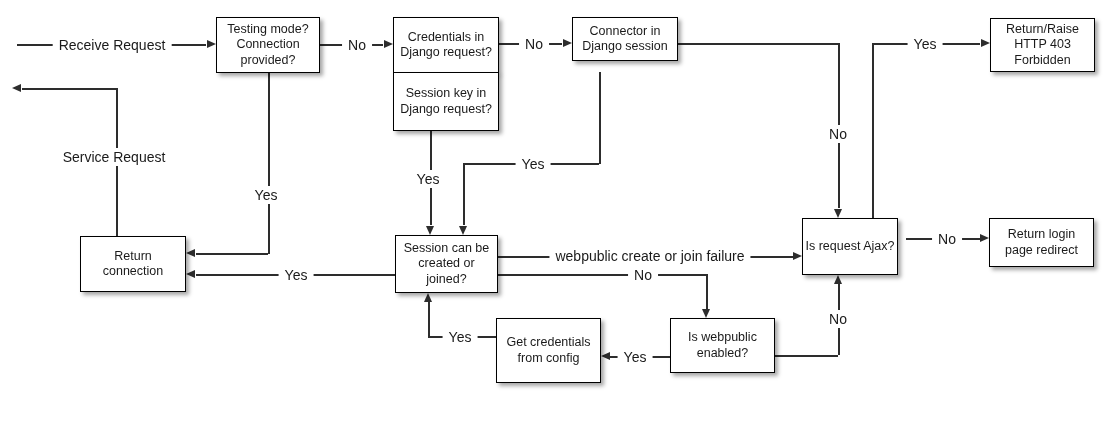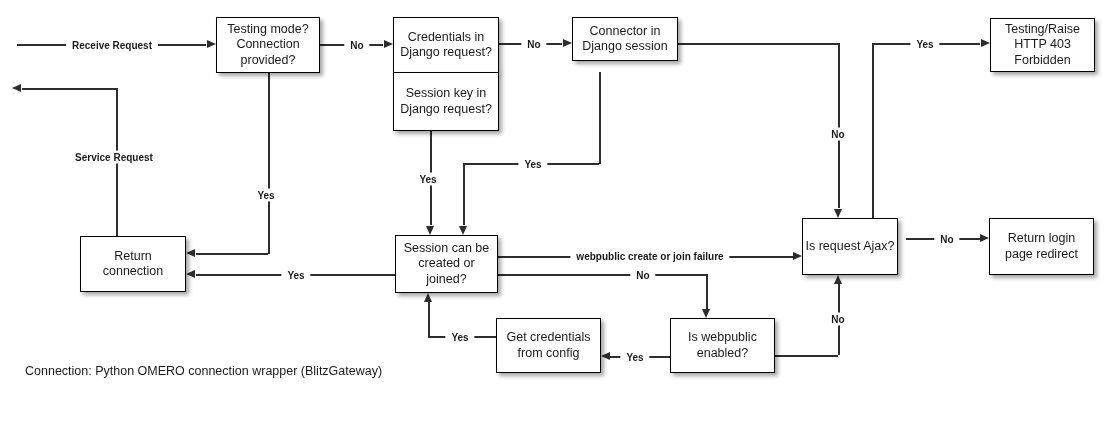--- a/index.html
+++ b/index.html
@@ -22,21 +22,21 @@
   }
   .seg{position:absolute;background:var(--line,#2d2d2d);}
   .arrow{position:absolute;width:0;height:0;}
   .arrow.right{border-top:4.5px solid transparent;border-bottom:4.5px solid transparent;border-left:9px solid var(--line,#2d2d2d);}
   .arrow.left{border-top:4.5px solid transparent;border-bottom:4.5px solid transparent;border-right:9px solid var(--line,#2d2d2d);}
   .arrow.down{border-left:4.5px solid transparent;border-right:4.5px solid transparent;border-top:9px solid var(--line,#2d2d2d);}
   .arrow.up{border-left:4.5px solid transparent;border-right:4.5px solid transparent;border-bottom:9px solid var(--line,#2d2d2d);}
   .edge-label{
     position:absolute;transform:translate(-50%,-50%);
     background:#ffffff;padding:1px 6px;
-    font-size:10px;white-space:nowrap;font-weight:bold;
+    font-size:14px;white-space:nowrap;
   }
   .legend{position:absolute;left:25px;top:364px;font-size:12.5px;}
   .legend div{margin-bottom:13px;white-space:nowrap;}
 </style>
 </head>
 <body>
 
 <div id="canvas" style="--bg: #ffffff; --line: #2d2d2d; --boxborder: #000000; --boxfill: #ffffff; --text: #1a1a1a;">
   <div id="edges-layer">
       <div class="seg" style="left: 17px; top: 44px; width: 189px; height: 1.5px;"></div>
@@ -109,45 +109,44 @@
       </div>
       <div class="node" style="left: 393px; top: 72px; width: 106px; height: 59px; align-items: center;">
         <div>Session key in</div>
         <div>Django request?</div>
       </div>
       <div class="node" style="left: 572px; top: 17px; width: 106px; height: 44px;">
         <div>Connector in</div>
         <div>Django session</div>
       </div>
       <div class="node" style="left: 990px; top: 18px; width: 105px; height: 54px;">
-        <div>Testing/Raise</div>
+        <div>Return/Raise</div>
         <div>HTTP 403</div>
         <div>Forbidden</div>
       </div>
       <div class="node" style="left: 80px; top: 236px; width: 106px; height: 56px;">
         <div>Return</div>
         <div>connection</div>
       </div>
       <div class="node" style="left: 395px; top: 235px; width: 103px; height: 58px;">
         <div>Session can be</div>
         <div>created or</div>
         <div>joined?</div>
       </div>
       <div class="node" style="left: 802px; top: 218px; width: 96px; height: 57px;">
         <div>Is request Ajax?</div>
       </div>
-      <div class="node" style="left: 989px; top: 218px; width: 105px; height: 57px;">
+      <div class="node" style="left: 989px; top: 218px; width: 105px; height: 49px;">
         <div>Return login</div>
         <div>page redirect</div>
       </div>
-      <div class="node" style="left: 496px; top: 318px; width: 105px; height: 55px;">
+      <div class="node" style="left: 496px; top: 318px; width: 105px; height: 65px;">
         <div>Get credentials</div>
         <div>from config</div>
       </div>
       <div class="node" style="left: 670px; top: 318px; width: 105px; height: 55px;">
         <div>Is webpublic</div>
         <div>enabled?</div>
       </div>
     </div>
   <div class="legend">
-    <div>Connection: Python OMERO connection wrapper (BlitzGateway)</div>
   </div>
 </div>
 
 </body></html>

